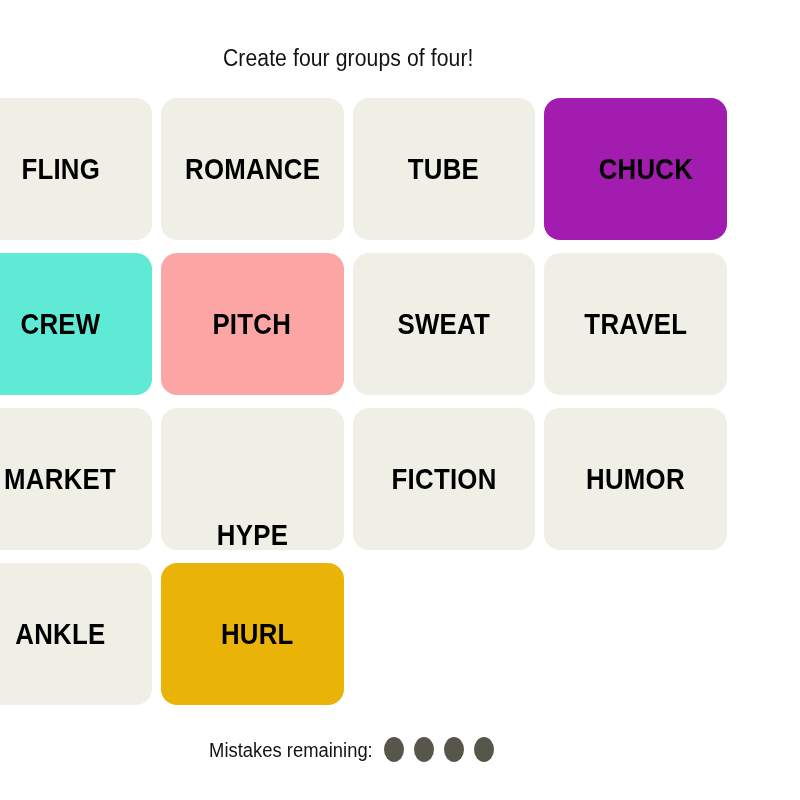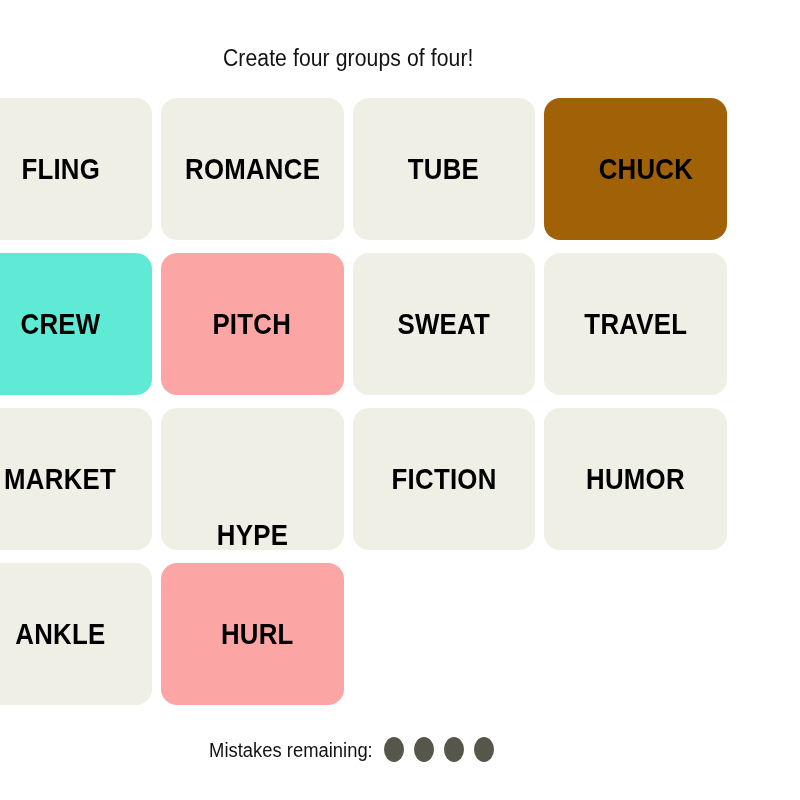--- a/index.html
+++ b/index.html
@@ -113,21 +113,21 @@
 
     <div class="tile" style="background: rgb(239, 239, 230);">
       <span class="tile-label" style="color: rgb(0, 0, 0);">FLING</span>
     </div>
     <div class="tile" style="background: rgb(239, 239, 230);">
       <span class="tile-label" style="color: rgb(0, 0, 0);">ROMANCE</span>
     </div>
     <div class="tile" style="background: rgb(239, 239, 230);">
       <span class="tile-label" style="color: rgb(0, 0, 0);">TUBE</span>
     </div>
-    <div class="tile" style="background: #a16207; padding-left: 21px;">
+    <div class="tile" style="background: #a21caf; padding-left: 21px;">
       <span class="tile-label" style="color: rgb(0, 0, 0);">CHUCK</span>
     </div>
 
     <div class="tile" style="background: #5eead4;">
       <span class="tile-label" style="color: rgb(0, 0, 0);">CREW</span>
     </div>
     <div class="tile" style="background: #fca5a5;">
       <span class="tile-label" style="color: rgb(0, 0, 0);">PITCH</span>
     </div>
     <div class="tile" style="background: rgb(239, 239, 230);">
@@ -146,21 +146,21 @@
     <div class="tile" style="background: rgb(239, 239, 230);">
       <span class="tile-label" style="color: rgb(0, 0, 0);">FICTION</span>
     </div>
 
     <div class="tile" style="background: rgb(239, 239, 230);">
       <span class="tile-label" style="color: rgb(0, 0, 0);">HUMOR</span>
     </div>
     <div class="tile" style="background: rgb(239, 239, 230);">
       <span class="tile-label" style="color: rgb(0, 0, 0);">ANKLE</span>
     </div>
-    <div class="tile" style="background: #fca5a5; padding-left: 11px;">
+    <div class="tile" style="background: #eab308; padding-left: 11px;">
       <span class="tile-label" style="color: rgb(0, 0, 0);">HURL</span>
     </div>
 
   </div>
 
   <div class="footer">
     <span class="footer-label">Mistakes remaining:</span>
     <span class="dots" id="mistake-dots">
         <span class="dot" style="background: rgb(86, 86, 75);"></span>
         <span class="dot" style="background: rgb(86, 86, 75);"></span>

